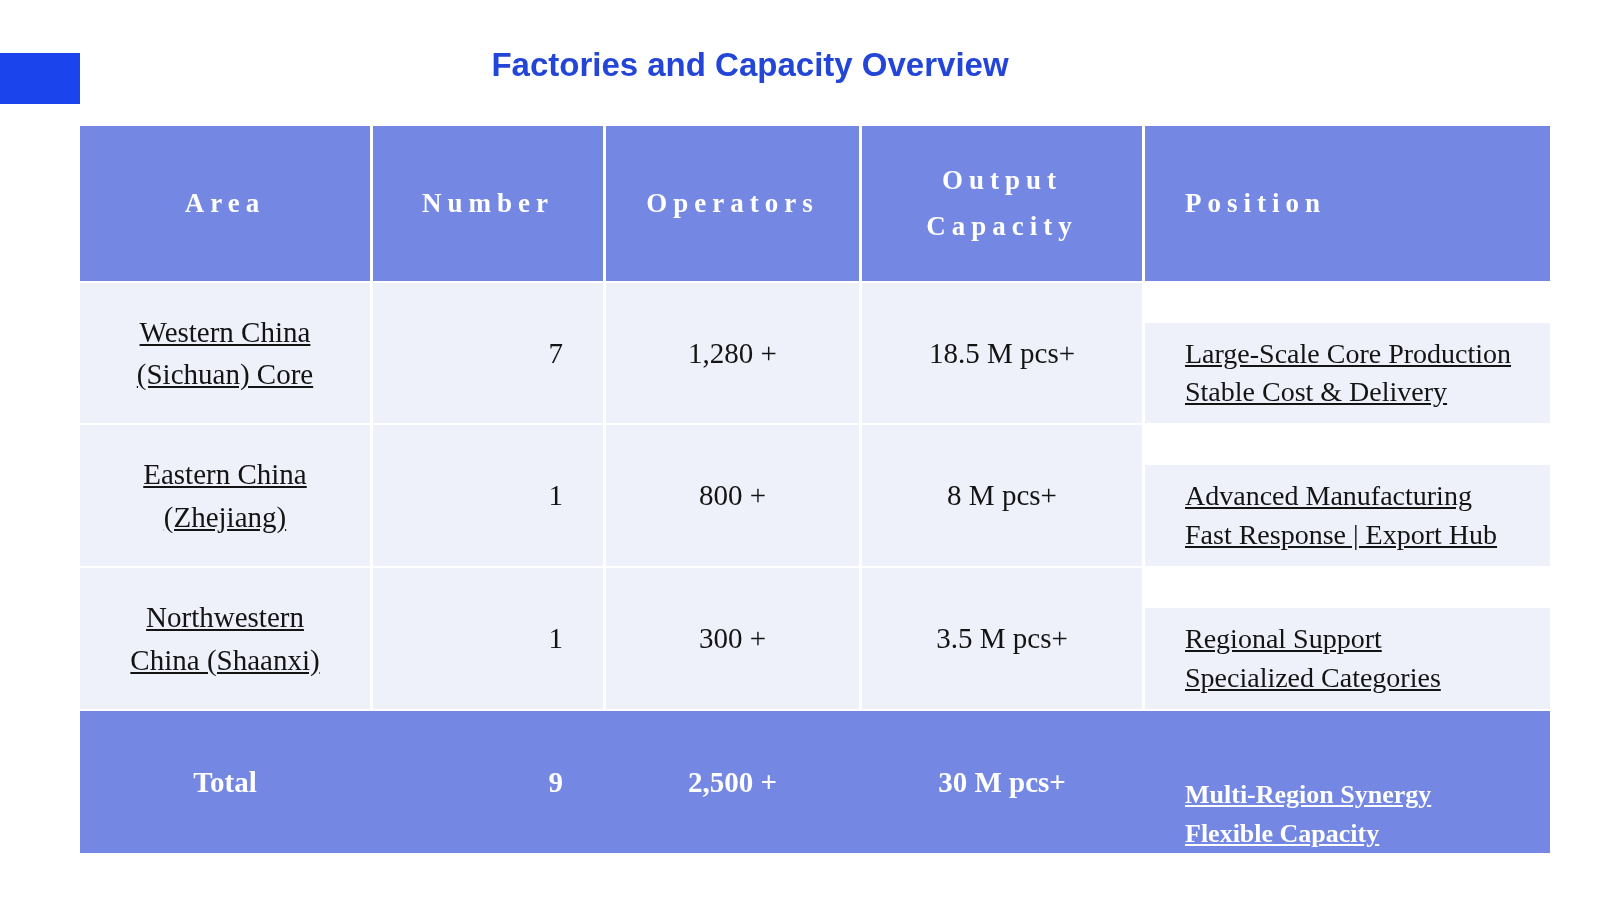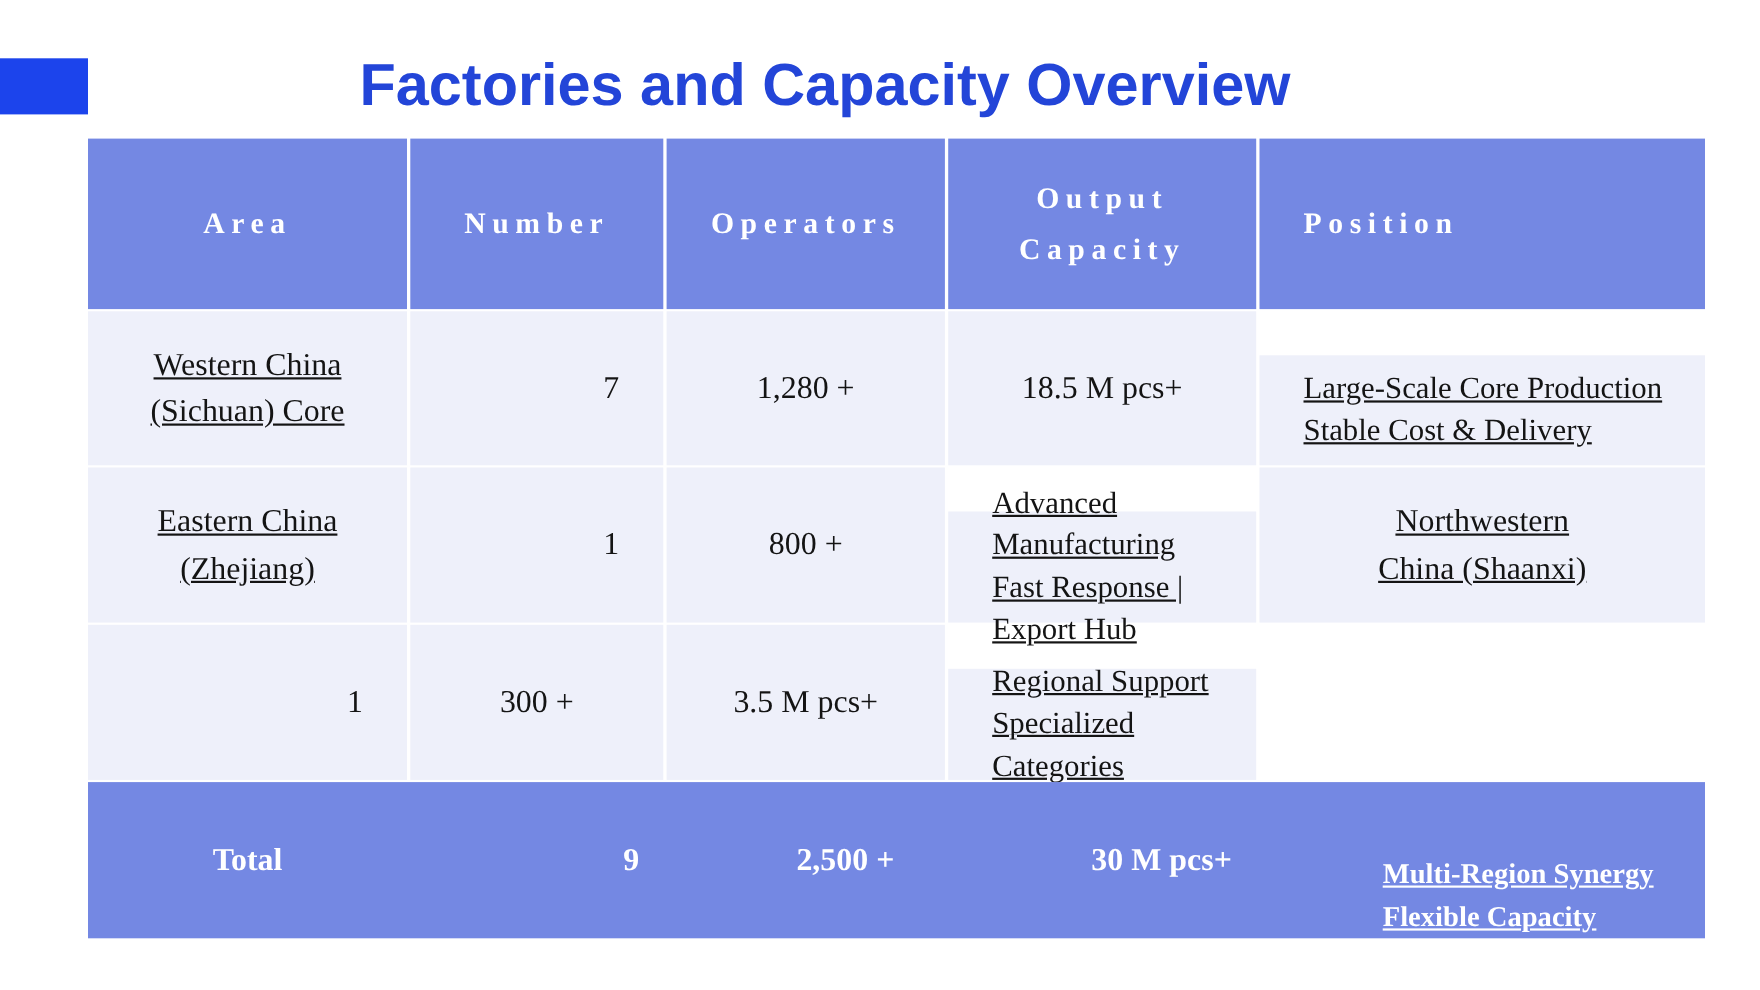--- a/index.html
+++ b/index.html
@@ -18,21 +18,21 @@
     background:#1c44ec;
   }
 
   .title{
     position:absolute;
     left:0;right:100px;top:46px;
     margin:0;
     text-align:center;
     font-family:"Liberation Sans", sans-serif;
     font-weight:700;
-    font-size:54px;
+    font-size:33px;
     letter-spacing:0px;
     color:#2345d8;
   }
 
   .table{
     position:absolute;
     left:80px;top:126px;
     width:1246px;height:727px;
     display:grid;
     grid-template-columns:290px 230px 253px 280px 405px;
@@ -77,21 +77,21 @@
     padding-right:40px;
     box-sizing:border-box;
   }
   .td.pos{font-size:28px;line-height:1.37;margin-top:40px;}
 
   .total-row{
     grid-column:1 / -1;
     background:#7488e3;
     display:grid;
     grid-template-columns:290px 230px 253px 280px 405px;
-    gap:0 21px;
+    gap:0 3px;
   }
   .total-row .cell{
     background:transparent;
     color:#ffffff;
     font-weight:700;
     font-size:29px;
   }
   .total-row .cell.pos{
     font-size:26px;
     line-height:1.5;
@@ -126,20 +126,21 @@
       <span>Large-Scale Core Production</span>
       <span>Stable Cost &amp; Delivery</span>
     </div>
 
     <div class="cell td">
       <span>Eastern China</span>
       <span>(Zhejiang)</span>
     </div>
     <div class="cell td al-right">1</div>
     <div class="cell td">800 +</div>
+    <div class="cell td">8 M pcs+</div>
     <div class="cell td pos al-left">
       <span>Advanced Manufacturing</span>
       <span>Fast Response | Export Hub</span>
     </div>
 
     <div class="cell td">
       <span>Northwestern</span>
       <span>China (Shaanxi)</span>
     </div>
     <div class="cell td al-right">1</div>

